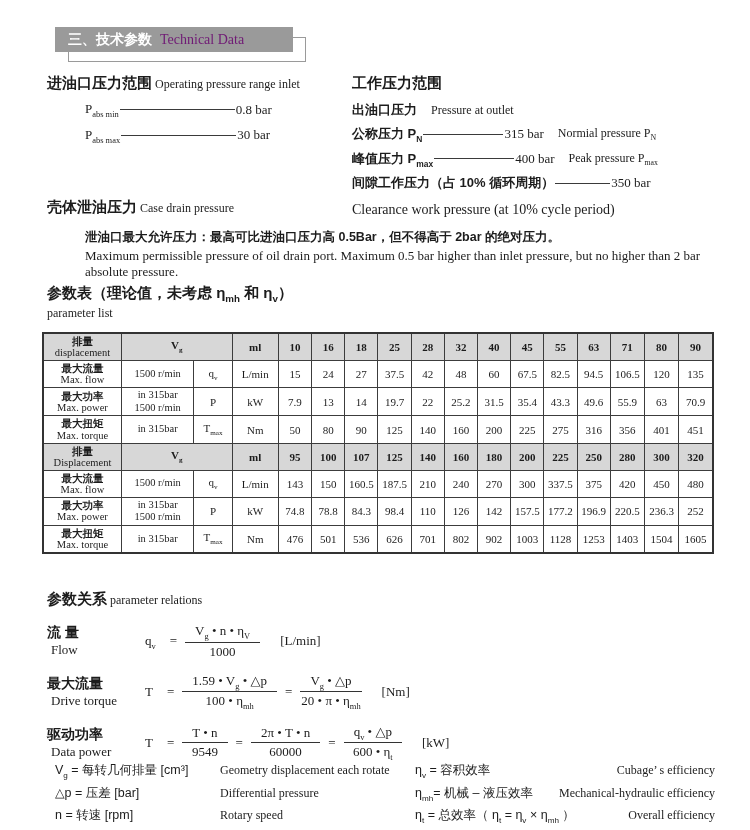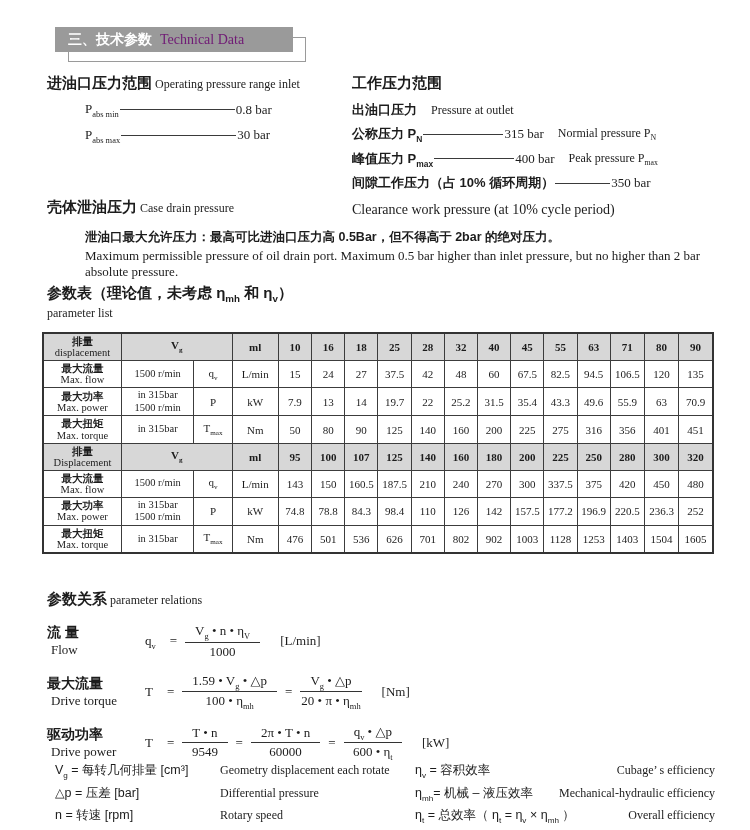--- a/index.html
+++ b/index.html
@@ -404,21 +404,21 @@
           <span class="frac">
             <span class="num">V<sub>g</sub> • △p</span>
             <span class="den">20 • π • η<sub>mh</sub></span>
           </span>
           <span class="unit">[Nm]</span>
         </div>
       </div>
       <div class="rel-row">
         <div class="rel-label">
           <div class="cn">驱动功率</div>
-          <div class="en">Drive power</div>
+          <div class="en">Data power</div>
         </div>
         <div class="formula">
           <span class="lhs">T</span>
           <span class="eq">=</span>
           <span class="frac">
             <span class="num">T • n</span>
             <span class="den">9549</span>
           </span>
           <span class="eq">=</span>
           <span class="frac">

